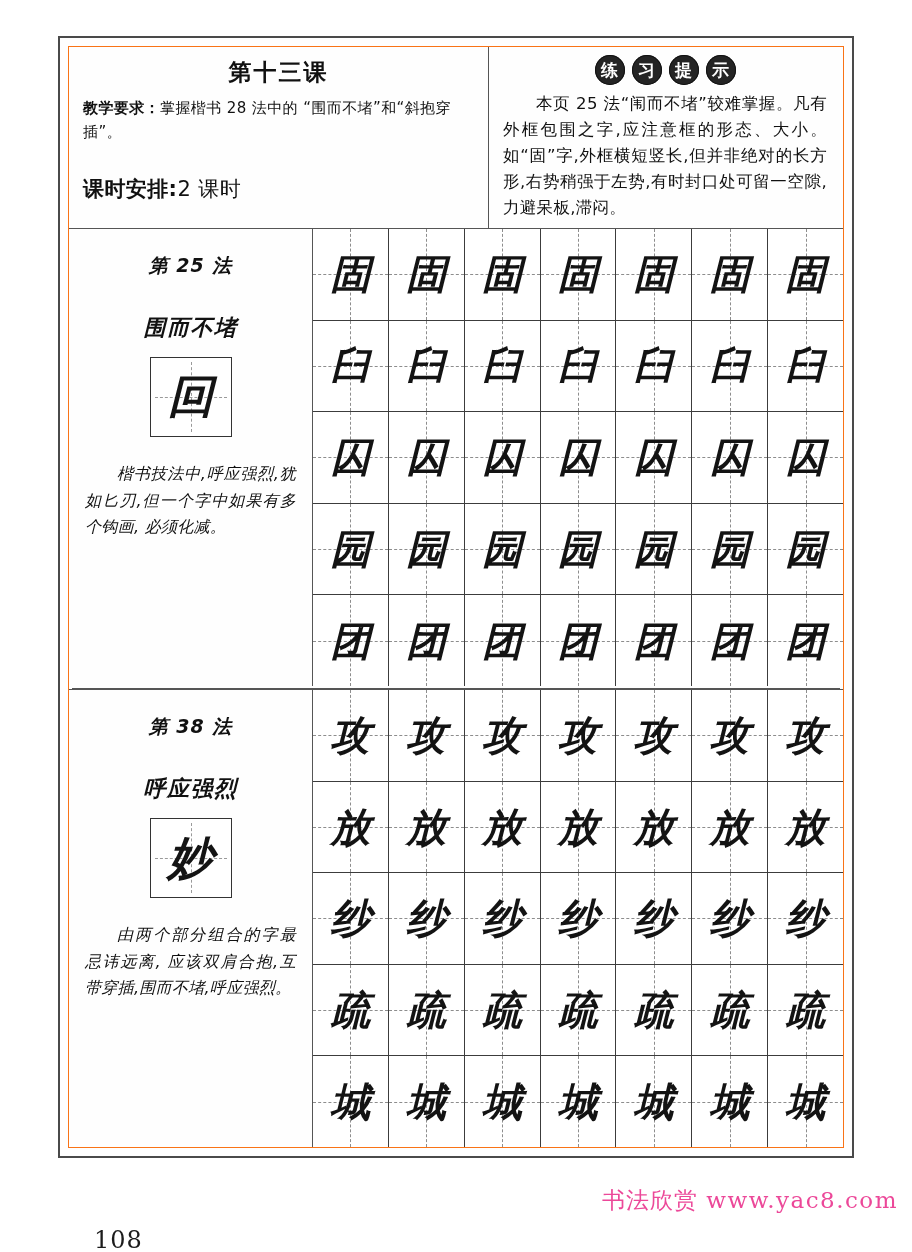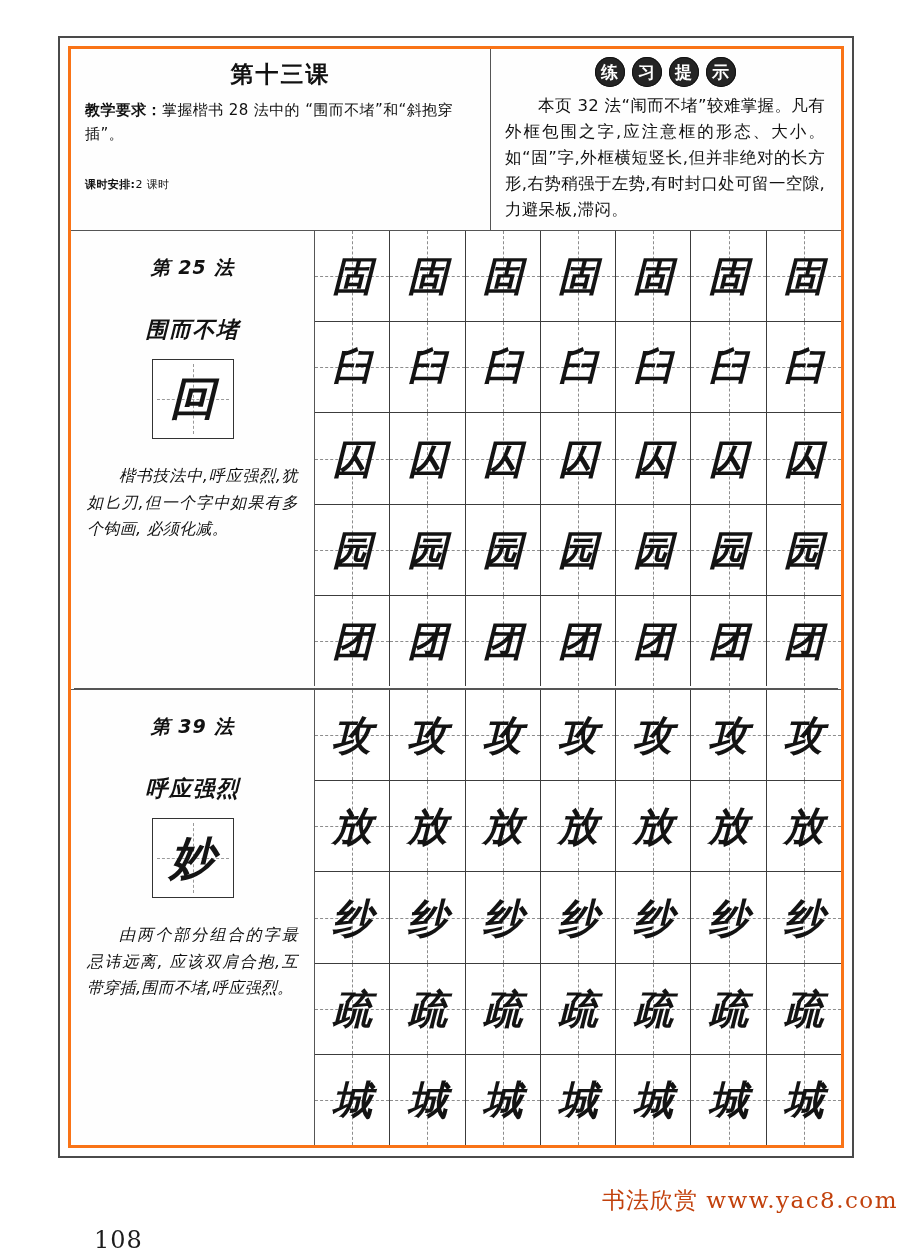--- a/index.html
+++ b/index.html
@@ -26,21 +26,21 @@
     border: 2px solid #4a4a4a;
     box-sizing: border-box;
     background: #fefefe;
   }
   .page-inner-frame {
     position: absolute;
     left: 8px;
     top: 8px;
     right: 8px;
     bottom: 8px;
-    border: 3px solid #f97316;
+    border: 1px solid #f97316;
     box-sizing: border-box;
     display: flex;
     flex-direction: column;
   }
 
   
   .header {
     display: flex;
     flex-direction: row;
     border-bottom: 1px solid #555;
@@ -63,21 +63,21 @@
     margin: 2px 0 8px 0;
     font-family: "DejaVu Sans", "Liberation Sans", sans-serif;
   }
   .req-block {
     font-size: 15px;
     line-height: 1.62;
     letter-spacing: 0.4px;
   }
   .req-label { font-weight: bold; }
   .schedule-block {
-    font-size: 11px;
+    font-size: 21px;
     margin-top: 30px;
     letter-spacing: 0.4px;
   }
   .schedule-label { font-weight: bold; }
 
   .header-right {
     flex: 1;
     box-sizing: border-box;
     padding: 6px 16px 6px 14px;
   }
@@ -243,21 +243,21 @@
     z-index: 2;
     line-height: 1;
   }
 
   
   .watermark {
     position: absolute;
     left: 602px;
     top: 1185px;
     font-size: 23px;
-    color: #c2410c;
+    color: #ec4899;
     letter-spacing: 1px;
     white-space: nowrap;
     font-family: "DejaVu Serif", "Liberation Serif", serif;
   }
   .watermark .wm-url {
     font-family: "DejaVu Serif", "Liberation Serif", serif;
     letter-spacing: 1.5px;
   }
   .page-number {
     position: absolute;
@@ -287,21 +287,21 @@
         </div>
       </div>
 
       <div class="header-right">
         <div class="badge-row">
           <span class="badge">练</span>
           <span class="badge">习</span>
           <span class="badge">提</span>
           <span class="badge">示</span>
         </div>
-        <div class="tip-text">本页 32 法“闱而不堵”较难掌握。凡有外框包围之字,应注意框的形态、大小。如“固”字,外框横短竖长,但并非绝对的长方形,右势稍强于左势,有时封口处可留一空隙,力避呆板,滞闷。</div>
+        <div class="tip-text">本页 25 法“闱而不堵”较难掌握。凡有外框包围之字,应注意框的形态、大小。如“固”字,外框横短竖长,但并非绝对的长方形,右势稍强于左势,有时封口处可留一空隙,力避呆板,滞闷。</div>
       </div>
 
     </div>
 
     <div class="sections">
 
       <div class="section">
         <div class="section-left">
           <div class="method-no">第 25 法</div>
           <div class="method-name">围而不堵</div>
@@ -496,21 +496,21 @@
                 <span class="gy"></span>
                 <span class="gx"></span>
                 <span class="grid-char">团</span>
               </div>
             </div>
           </div>
       </div>
 
       <div class="section">
         <div class="section-left">
-          <div class="method-no">第 39 法</div>
+          <div class="method-no">第 38 法</div>
           <div class="method-name">呼应强烈</div>
           <div class="example-box">
             <span class="gy"></span>
             <span class="gx"></span>
             <span class="example-char">妙</span>
           </div>
           <div class="method-desc">由两个部分组合的字最忌讳远离, 应该双肩合抱,互带穿插,围而不堵,呼应强烈。</div>
         </div>
         <div class="grid-area">
             <div class="grid-row">

